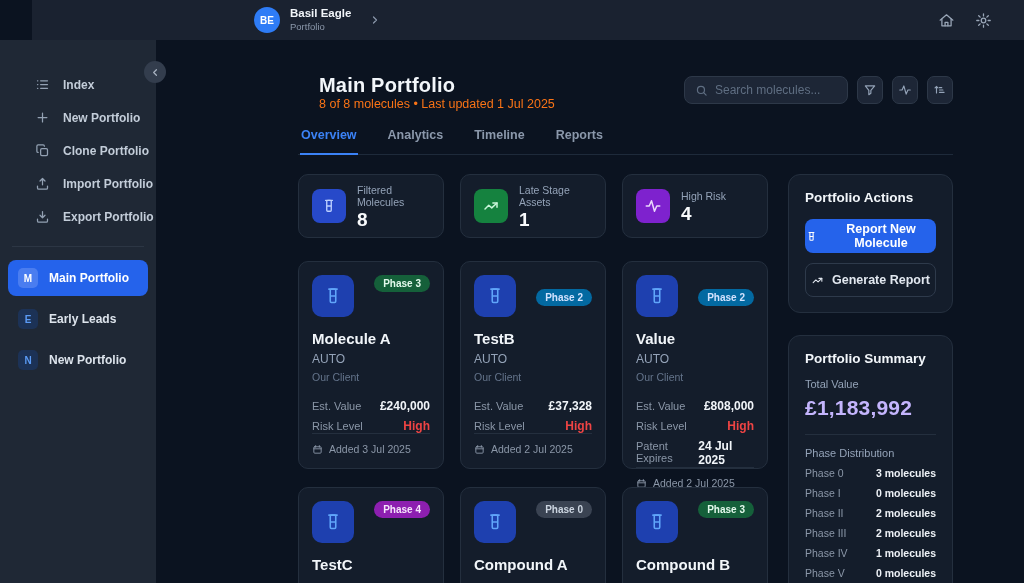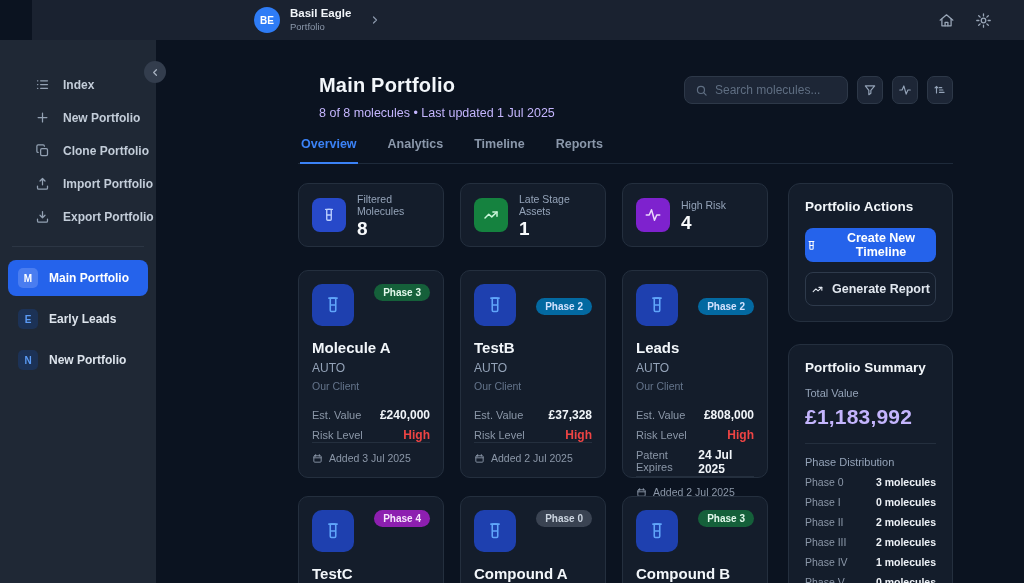--- a/index.html
+++ b/index.html
@@ -62,21 +62,21 @@
     border-radius:50%; background:#333d4d; border:none; color:#aab4c2;
     display:flex; align-items:center; justify-content:center; cursor:pointer; z-index:5;
   }
 
   
   .main { flex:1; background:#0b1320; padding:0 71px 0 102px; overflow:hidden; }
 
   .main-header { display:flex; justify-content:space-between; align-items:flex-start; margin-top:34px; }
   .title-block { margin-left:21px; }
   .page-title { font-size:20px; font-weight:800; color:#f2f6fa; letter-spacing:.2px; }
-  .page-subtitle { font-size:12.5px; color:#c4b5fd; margin-top:9px; }
+  .page-subtitle { font-size:12.5px; color:#f97316; }
 
   .controls { display:flex; gap:9px; margin-top:2px; }
   .search {
     width:164px; height:28px; background:#1d2636; border:1px solid #2d3848;
     border-radius:8px; display:flex; align-items:center; gap:7px; padding:0 10px;
     color:#5f6e82;
   }
   .search input {
     flex:1; min-width:0; background:transparent; border:none; outline:none;
     color:#cbd5e1; font-size:12px; font-family:inherit;
@@ -438,21 +438,21 @@
             <div class="mol-top">
               <span class="mol-icon">
                 <svg width="22" height="22" viewBox="0 0 24 24" fill="none" stroke="currentColor" stroke-width="1.7" stroke-linecap="round">
                     <path d="M7.5 4.5h9"></path>
                     <rect x="9" y="4.5" width="6" height="14.5" rx="1.3"></rect>
                     <path d="M9.5 12h5"></path>
                   </svg>
               </span>
               <span class="badge blue">Phase 2</span>
             </div>
-            <div class="mol-name">Leads</div>
+            <div class="mol-name">Value</div>
             <div class="mol-type">AUTO</div>
             <div class="mol-client">Our Client</div>
             <div class="mol-metrics">
               <div class="metric">
                 <span class="m-label">Est. Value</span>
                 <span class="m-value">£808,000</span>
               </div>
               <div class="metric">
                 <span class="m-label">Risk Level</span>
                 <span class="m-value red">High</span>
@@ -525,21 +525,21 @@
         <div class="panel">
           <div class="panel-title">Portfolio Actions</div>
           <button class="btn-primary">
             <span>
               <svg width="13" height="13" viewBox="0 0 24 24" fill="none" stroke="currentColor" stroke-width="2" stroke-linecap="round">
                   <path d="M7.5 4.5h9"></path>
                   <rect x="9" y="4.5" width="6" height="14.5" rx="1.3"></rect>
                   <path d="M9.5 12h5"></path>
                 </svg>
             </span>
-            <span>Create New Timeline</span>
+            <span>Report New Molecule</span>
           </button>
           <button class="btn-secondary">
             <span>
               <svg width="13" height="13" viewBox="0 0 24 24" fill="none" stroke="currentColor" stroke-width="2" stroke-linecap="round" stroke-linejoin="round">
                   <path d="M4 16l5-5 4 3.5L20 8"></path>
                   <path d="M14.5 8H20v5.5"></path>
                 </svg>
             </span>
             <span>Generate Report</span>
           </button>

